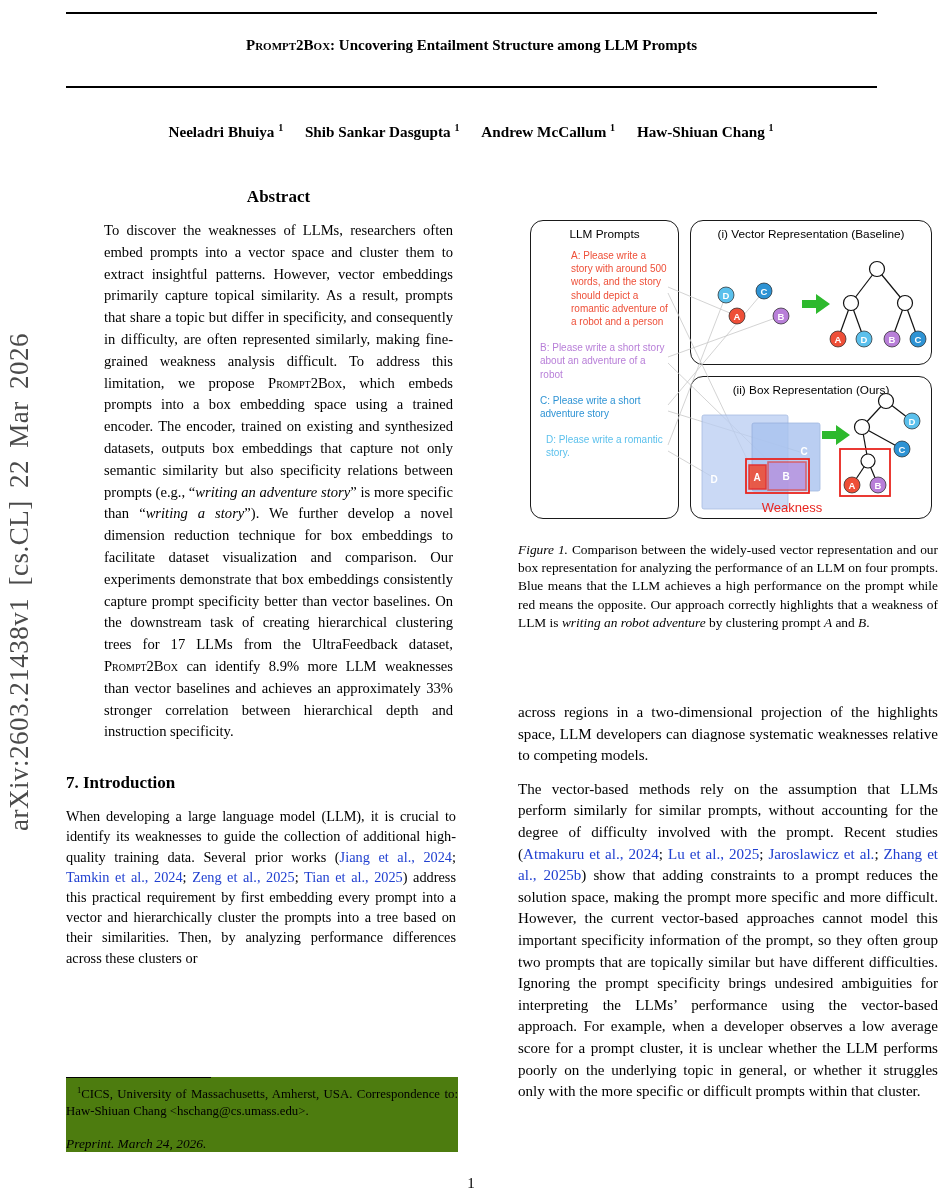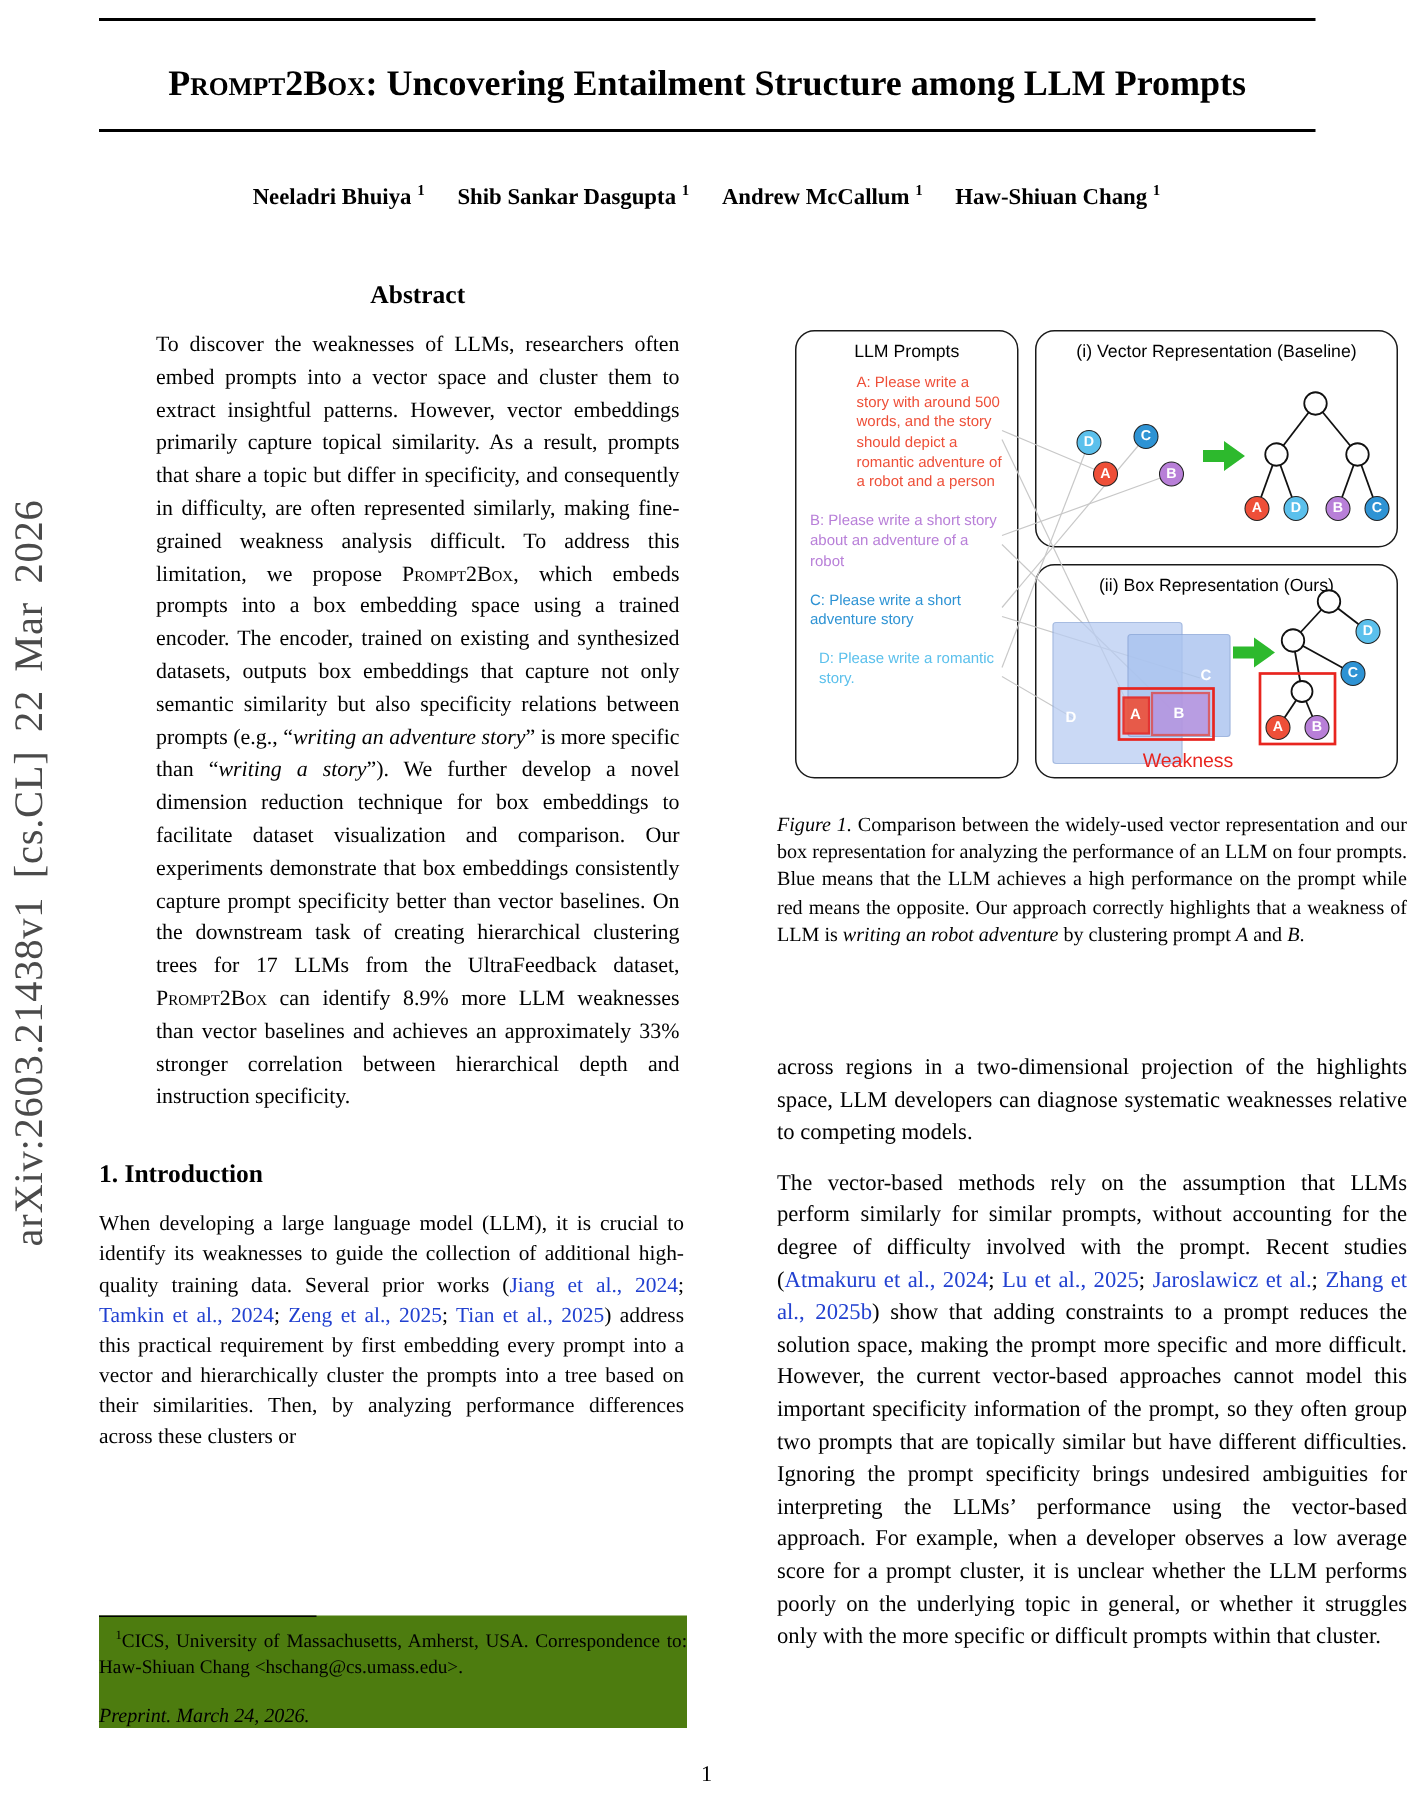--- a/index.html
+++ b/index.html
@@ -6,21 +6,21 @@
   * { box-sizing:border-box; }
   .page {
     position:relative; width:942px; height:1200px; margin:0 auto;
     background:#fff; color:#000; overflow:hidden;
     font-family:"Liberation Serif", serif;
   }
   .rule { position:absolute; left:66px; width:811px; border-top:2px solid #000; }
   .rule-top { top:12px; }
   .rule-bottom { top:86px; }
   .paper-title { position:absolute; left:66px; top:27px; width:811px; text-align:center;
-    font-size:24px; font-weight:bold; }
+    font-size:15px; font-weight:bold; }
   .sc, .seg-sc { font-variant:small-caps; }
   .seg-italic { font-style:italic; }
   .seg-cite { color:#2140d0; }
   .seg-sup { vertical-align:super; font-size:66%; line-height:0; }
   .authors { position:absolute; left:0; top:122px; width:942px; text-align:center;
     font-size:15.2px; font-weight:bold; }
   .author { margin:12px 9px; white-space:nowrap; }
   .author sup { font-size:10px; }
 
   .arxiv-stamp {
@@ -89,21 +89,21 @@
     <span class="author"><span>Haw-Shiuan Chang</span> <sup>1</sup></span>
   </div>
 
   <div class="arxiv-stamp">arXiv:2603.21438v1 [cs.CL] 22 Mar 2026</div>
 
   <div class="col-left">
     <div class="abstract-block">
       <h2 class="abstract-heading">Abstract</h2>
       <p class="abstract-text"><span>To discover the weaknesses of LLMs, researchers often embed prompts into a vector space and cluster them to extract insightful patterns. However, vector embeddings primarily capture topical similarity. As a result, prompts that share a topic but differ in specificity, and consequently in difficulty, are often represented similarly, making fine-grained weakness analysis difficult. To address this limitation, we propose </span><span class="seg-sc">Prompt2Box</span><span>, which embeds prompts into a box embedding space using a trained encoder. The encoder, trained on existing and synthesized datasets, outputs box embeddings that capture not only semantic similarity but also specificity relations between prompts (e.g., “</span><span class="seg-italic">writing an adventure story</span><span>” is more specific than “</span><span class="seg-italic">writing a story</span><span>”). We further develop a novel dimension reduction technique for box embeddings to facilitate dataset visualization and comparison. Our experiments demonstrate that box embeddings consistently capture prompt specificity better than vector baselines. On the downstream task of creating hierarchical clustering trees for 17 LLMs from the UltraFeedback dataset, </span><span class="seg-sc">Prompt2Box</span><span> can identify 8.9% more LLM weaknesses than vector baselines and achieves an approximately 33% stronger correlation between hierarchical depth and instruction specificity.</span></p>
     </div>
-    <h2 class="section-heading">1. Introduction</h2>
+    <h2 class="section-heading">7. Introduction</h2>
     <p class="body-text"><span>When developing a large language model (LLM), it is crucial to identify its weaknesses to guide the collection of additional high-quality training data. Several prior works (</span><span class="seg-cite">Jiang et al., 2024</span><span>; </span><span class="seg-cite">Tamkin et al., 2024</span><span>; </span><span class="seg-cite">Zeng et al., 2025</span><span>; </span><span class="seg-cite">Tian et al., 2025</span><span>) address this practical requirement by first embedding every prompt into a vector and hierarchically cluster the prompts into a tree based on their similarities. Then, by analyzing performance differences across these clusters or</span></p>
   </div>
 
   <div class="footnote">
     <div class="footnote-rule"></div>
     <p class="footnote-text"><span class="seg-sup">1</span><span>CICS, University of Massachusetts, Amherst, USA. Correspondence to: Haw-Shiuan Chang &lt;hschang@cs.umass.edu&gt;.</span></p>
     <p class="preprint">Preprint. March 24, 2026.</p>
   </div>
 
   <div class="col-right">

